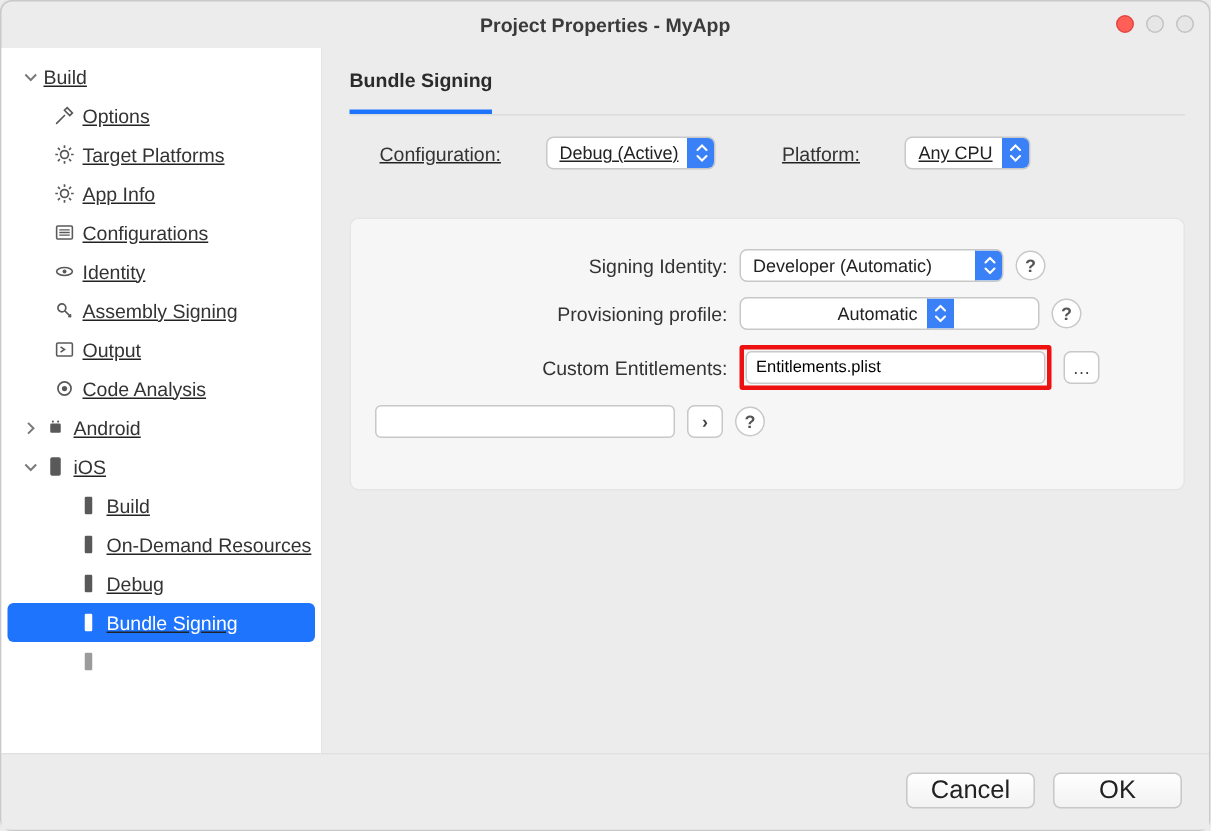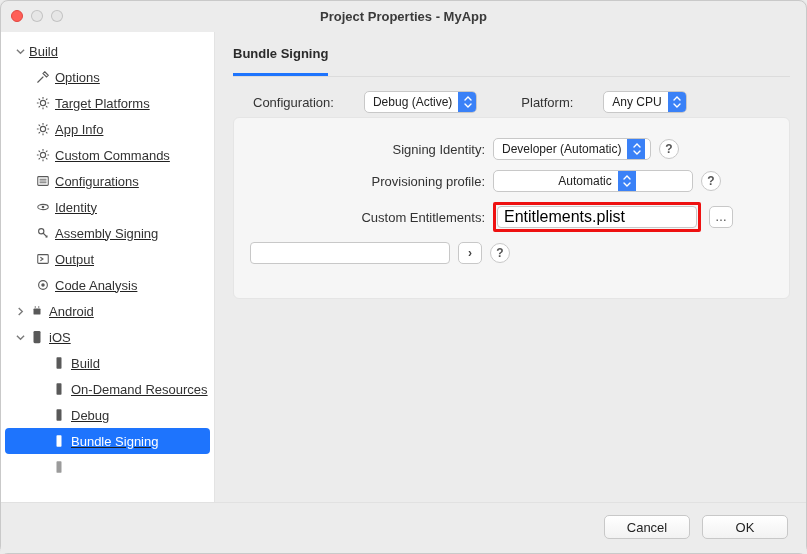--- a/index.html
+++ b/index.html
@@ -23,20 +23,21 @@
     flex-direction: column;
     box-shadow: 0 0 0 1px rgba(0,0,0,0.02);
   }
   .titlebar {
     height: 28px;
     display: flex;
     align-items: center;
     padding: 15px 10px;
     position: relative;
     border-bottom: 1px solid transparent;
+    justify-content: flex-end;
   }
   .traffic {
     display: flex;
     gap: 8px;
   }
   .traffic .dot {
     width: 12px; height: 12px; border-radius: 50%;
     border: 1px solid rgba(0,0,0,0.15);
   }
   .dot.red { background: #ff5f57; border-color: #e24640; }
@@ -111,22 +112,23 @@
   }
   .tab-underline {
     border-bottom: 1px solid #dcdcdc;
     margin-bottom: 14px;
   }
   .tab-active { display:inline-block; border-bottom: 3px solid #1e74fd; padding-bottom: 6px; }
   .toprow {
     display: flex;
     gap: 30px;
     align-items: center;
-    margin-bottom: 4px;
+    margin-bottom: 32px;
     padding-left: 20px;
+    text-decoration: underline;
   }
   .toprow .lbl { color: #333; }
   .mac-select {
     display: inline-flex;
     align-items: center;
     height: 22px;
     background: #fff;
     border: 1px solid #c8c8c8;
     border-radius: 5px;
     padding: 0 0 0 8px;
@@ -157,21 +159,21 @@
     width: 235px;
     text-align: right;
     color: #333;
   }
   .mac-input {
     height: 22px;
     background: #fff;
     border: 1px solid #c8c8c8;
     border-radius: 4px;
     padding: 2px 6px;
-    font-size: 16px;
+    font-size: 11px;
     width: 200px;
     font-family: inherit;
   }
   .mac-input.narrow { width: 200px; }
   .highlight-box {
     border: 3px solid #e11;
     border-radius: 2px;
     padding: 1px;
   }
   .sq-btn {
@@ -200,21 +202,21 @@
     padding: 12px 18px 14px 0;
     border-top: 1px solid #e1e1e1;
     background: #ececec;
   }
   .mac-btn {
     min-width: 86px;
     height: 24px;
     border-radius: 5px;
     background: linear-gradient(#ffffff,#f2f2f2);
     border: 1px solid #c8c8c8;
-    font-size: 13px;
+    font-size: 17px;
     color: #222;
     display:inline-flex; align-items:center; justify-content:center;
   }
   svg { display:block; }
 </style>
 </head>
 <body>
 
 <div class="window">
   <div class="titlebar">
@@ -261,29 +263,20 @@
       <div class="tree-row depth1">
         <span class="icon">
           <svg width="14" height="14" viewBox="0 0 16 16">
               <circle cx="8" cy="8" r="3" fill="none" stroke="#595959" stroke-width="1.3"></circle>
               <path d="M8 1v2M8 13v2M1 8h2M13 8h2M3 3l1.5 1.5M11.5 11.5L13 13M3 13l1.5-1.5M11.5 4.5L13 3" stroke="#595959" stroke-width="1.3"></path>
             </svg>
         </span>
         <span>App Info</span>
       </div>
 
-      <div class="tree-row depth1">
-        <span class="icon">
-          <svg width="14" height="14" viewBox="0 0 16 16">
-              <circle cx="8" cy="8" r="3" fill="none" stroke="#595959" stroke-width="1.3"></circle>
-              <path d="M8 1v2M8 13v2M1 8h2M13 8h2M3 3l1.5 1.5M11.5 11.5L13 13M3 13l1.5-1.5M11.5 4.5L13 3" stroke="#595959" stroke-width="1.3"></path>
-            </svg>
-        </span>
-        <span>Custom Commands</span>
-      </div>
 
       <div class="tree-row depth1">
         <span class="icon">
           <svg width="14" height="14" viewBox="0 0 16 16">
               <rect x="2" y="3" width="12" height="10" rx="1" fill="none" stroke="#595959" stroke-width="1.2"></rect>
               <path d="M4 6h8M4 8h8M4 10h8" stroke="#595959" stroke-width="1"></path>
             </svg>
         </span>
         <span>Configurations</span>
       </div>
@@ -430,21 +423,21 @@
                 <path d="M1 4 L4 1 L7 4 M1 8 L4 11 L7 8" stroke="#fff" stroke-width="1.4" fill="none" stroke-linecap="round"></path>
               </svg>
           </span>
         </span>
       </div>
 
       <div class="panel">
 
         <div class="form-row">
           <span class="flabel">Signing Identity:</span>
-          <span class="mac-select" style="width:158px;justify-content:flex-start">
+          <span class="mac-select" style="width:176px;justify-content:space-between">
             <span class="sval">Developer (Automatic)</span>
             <span class="schev">
               <svg width="8" height="12" viewBox="0 0 8 12">
                   <path d="M1 4 L4 1 L7 4 M1 8 L4 11 L7 8" stroke="#fff" stroke-width="1.4" fill="none" stroke-linecap="round"></path>
                 </svg>
             </span>
           </span>
           <span class="circle-btn">?</span>
         </div>
 

